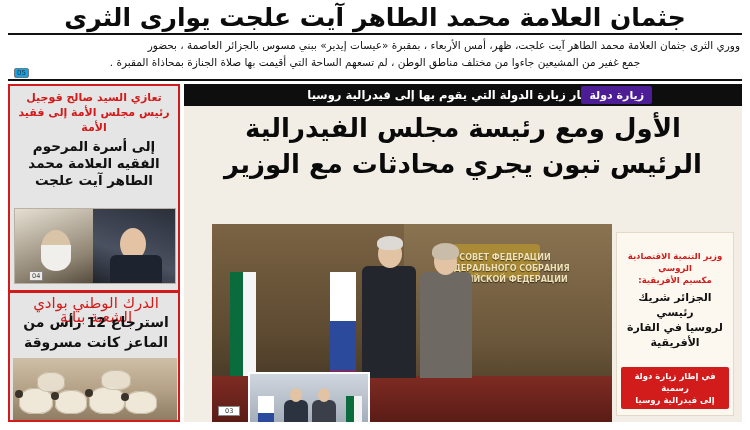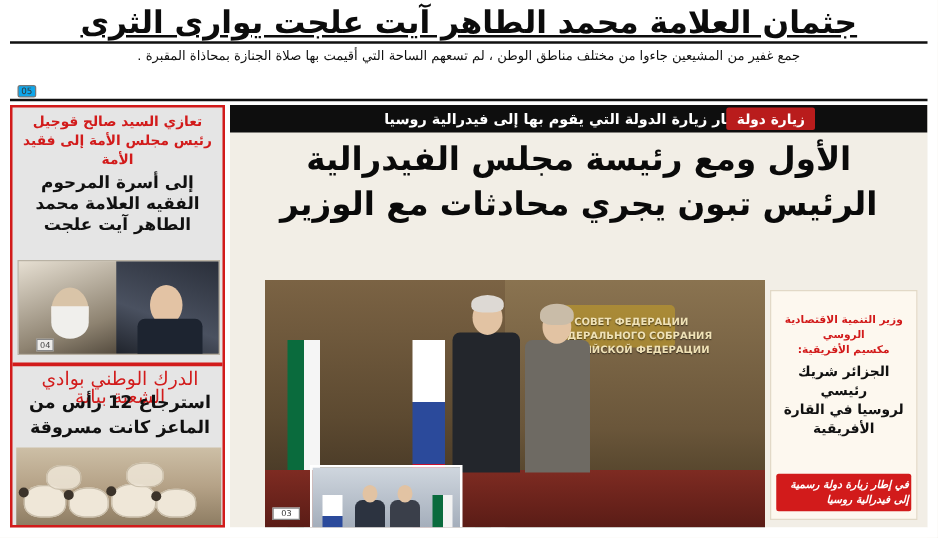--- a/index.html
+++ b/index.html
@@ -13,21 +13,20 @@
   
   .top-headline{
     position:absolute;left:0;top:0;width:750px;height:34px;
     display:flex;align-items:center;justify-content:center;
     background:#ffffff;
   }
   .top-headline .txt{
     font-size:25px;font-weight:bold;color:#0c0c0c;
     letter-spacing:0px;white-space:nowrap;
     font-family:"DejaVu Sans", sans-serif;
-    text-decoration:underline;
   }
   .rule{
     position:absolute;left:8px;width:734px;height:2px;background:#111;
   }
   .rule.r1{top:33px;}
   .rule.r2{top:79px;}
 
   
   .lead{
     position:absolute;left:10px;top:37px;width:730px;height:40px;
@@ -122,21 +121,21 @@
     position:absolute;left:0;top:0;width:558px;height:22px;
     background:#0e0e0e;
   }
   .banner .btxt{
     position:absolute;left:0;top:0;width:100%;height:22px;
     display:flex;align-items:center;justify-content:center;
     color:#ffffff;font-size:11.5px;font-weight:bold;
   }
   .banner .bhighlight{
     position:absolute;right:90px;top:2px;height:18px;
-    background:#b91c1c;color:#fff;font-size:11px;font-weight:bold;
+    background:#4c1d95;color:#fff;font-size:11px;font-weight:bold;
     display:flex;align-items:center;padding:0 8px;border-radius:2px;
   }
   .main-title{
     position:absolute;left:10px;top:26px;width:538px;
     color:#0a0a0a;text-align:center;font-weight:bold;
     font-size:26px;line-height:36px;
   }
   .main-title .l{display:block;white-space:nowrap;}
 
   
@@ -198,41 +197,42 @@
   }
   .side-head{
     color:#d21b1b;font-size:8.5px;font-weight:bold;text-align:center;line-height:12px;
   }
   .side-title{
     margin-top:4px;color:#111;font-size:11px;font-weight:bold;text-align:center;line-height:15px;
   }
   .side-banner{
     position:absolute;left:4px;right:4px;bottom:6px;
     background:#d21b1b;color:#fff;font-size:8.5px;font-weight:bold;
-    text-align:right;line-height:12px;padding:3px 2px;border-radius:2px;font-style:italic;
+    text-align:center;line-height:12px;padding:3px 2px;border-radius:2px;
   }
   .pg-badge{
     position:absolute;left:6px;bottom:6px;font-size:6.5px;color:#333;
     border:1px solid #888;background:#fff;padding:0 6px;
   }
   .white-strip{
     position:absolute;left:184px;top:422px;width:558px;height:8px;background:#fff;
   }
 </style>
 </head>
 <body>
 
 <div class="page">
 
   <div class="top-headline">
     <div class="txt">جثمان العلامة محمد الطاهر آيت علجت يوارى الثرى</div>
   </div>
   <div class="rule r1"></div>
 
   <div class="lead">
+    <span class="l1">ووري الثرى جثمان العلامة محمد الطاهر آيت علجت، ظهر، أمس الأربعاء ، بمقبرة «عيسات إيدير» ببني مسوس بالجزائر العاصمة ، بحضور</span>
     <span class="l2">جمع غفير من المشيعين جاءوا من مختلف مناطق الوطن ، لم تسعهم الساحة التي أقيمت بها صلاة الجنازة بمحاذاة المقبرة .</span>
   </div>
   <div class="pagenum-small">05</div>
   <div class="rule r2"></div>
 
   <div class="left-col">
     <div class="cond-head">تعازي السيد صالح قوجيل رئيس مجلس الأمة إلى فقيد الأمة</div>
     <div class="cond-sub">
       <span class="big" style="display:block">إلى أسرة المرحوم</span>
       <span class="big" style="display:block">الفقيه العلامة محمد</span>

